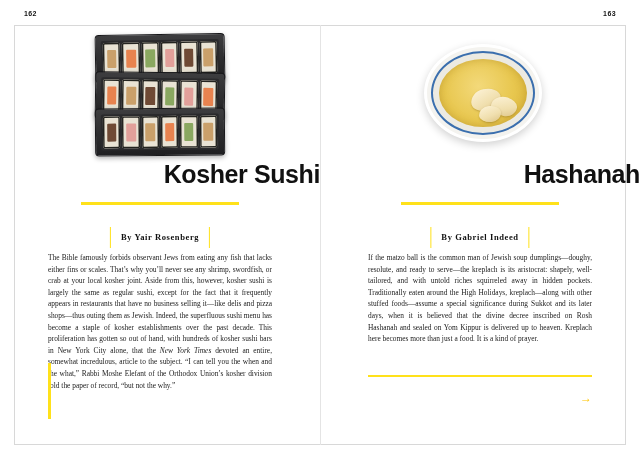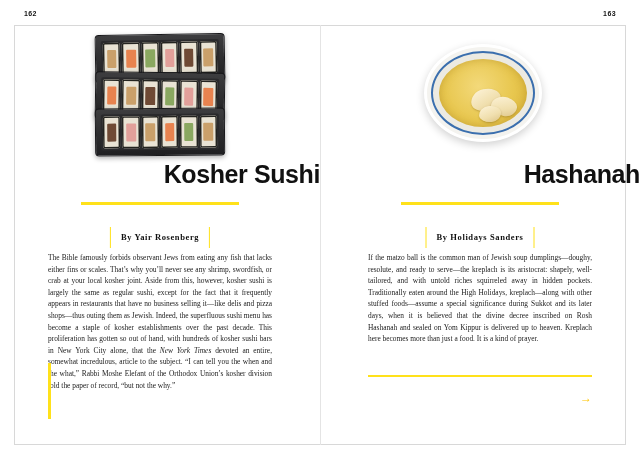--- a/index.html
+++ b/index.html
@@ -351,21 +351,21 @@
               <div class="dumpling d1"></div>
               <div class="dumpling d2"></div>
               <div class="dumpling d3"></div>
             </div>
           </div>
         </div>
       </div>
 
       <div class="headline">Hashanah</div>
       <div class="hl-rule"></div>
-      <div class="byline">By Holidays Sanders</div>
+      <div class="byline">By Gabriel Indeed</div>
 
       <div class="body">If the matzo ball is the common man of Jewish soup dumplings—doughy, resolute, and ready to serve—the kreplach is its aristocrat: shapely, well-tailored, and with untold riches squirreled away in hidden pockets. Traditionally eaten around the High Holidays, kreplach—along with other stuffed foods—assume a special significance during Sukkot and its later days, when it is believed that the divine decree inscribed on Rosh Hashanah and sealed on Yom Kippur is delivered up to heaven. Kreplach here becomes more than just a food. It is a kind of prayer.</div>
 
       <div class="accent-right-rule"></div>
       <div class="arrow">→</div>
     </div>
 
   </div>
 </div>
 

